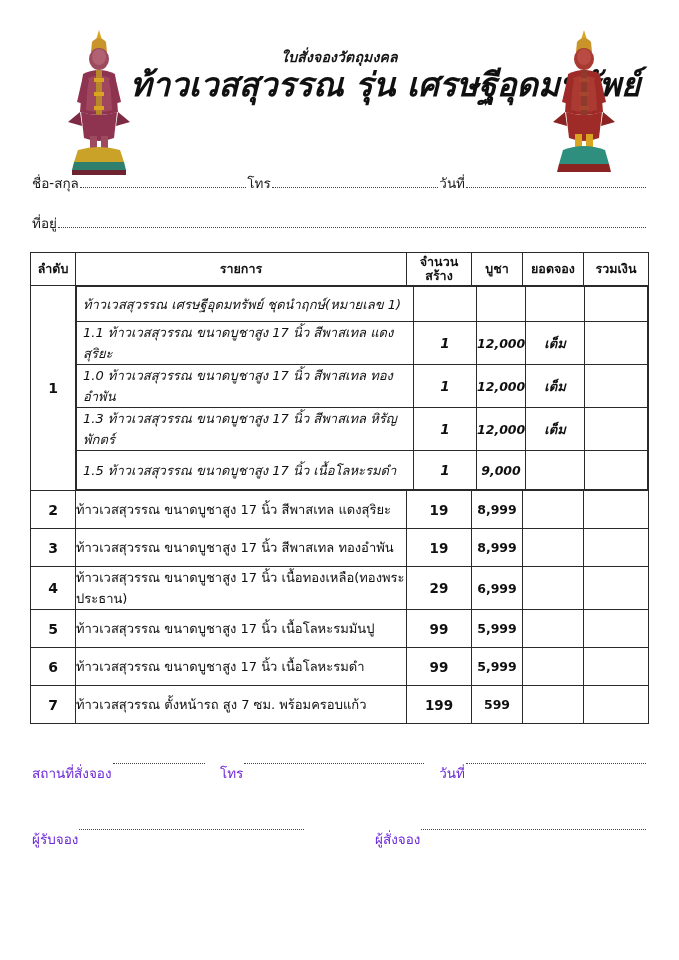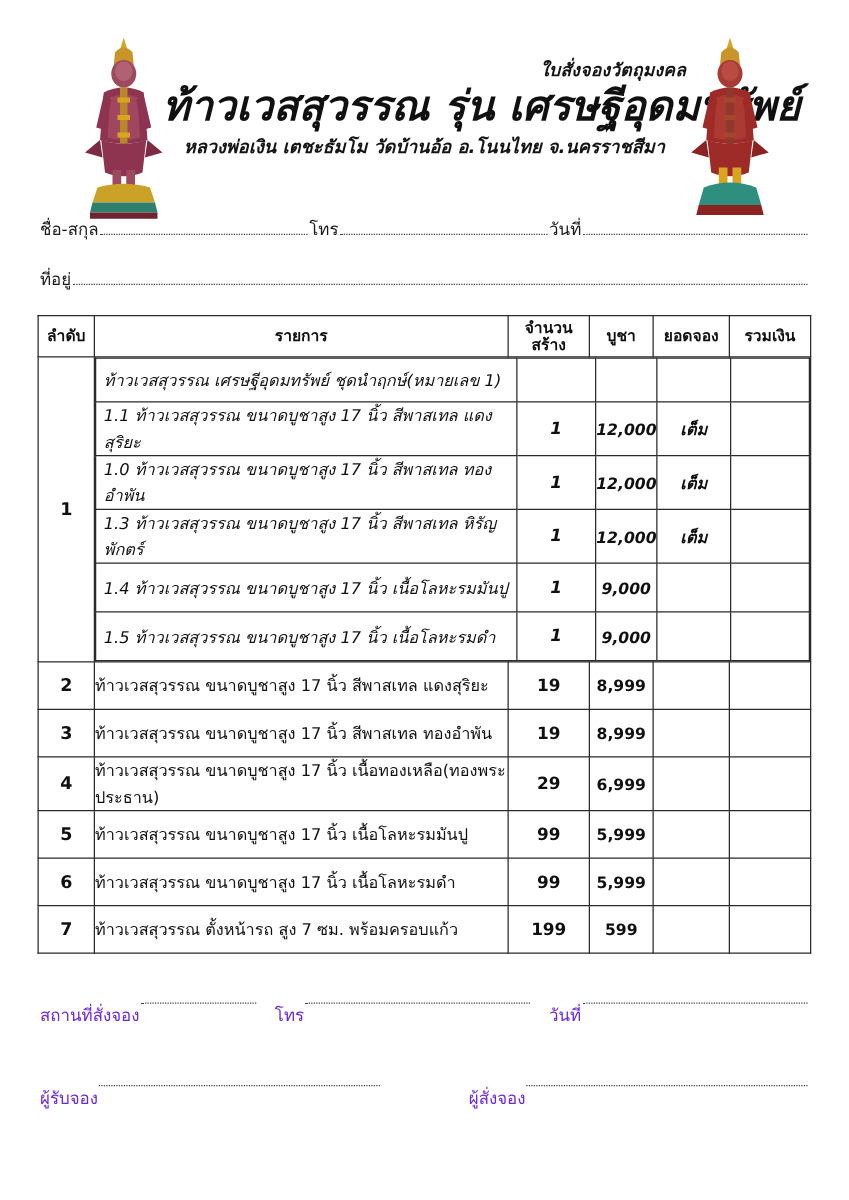--- a/index.html
+++ b/index.html
@@ -44,21 +44,20 @@
     text-align: center;
   }
   .form-kicker {
     font-size: 14px;
     font-weight: 700;
     font-style: italic;
     letter-spacing: .2px;
     line-height: 1.1;
     color: #141414;
     white-space: nowrap;
-    text-align: right;
   }
   .form-title {
     font-size: 33px;
     font-weight: 700;
     font-style: italic;
     line-height: 1.18;
     margin-top: 1px;
     color: #101010;
     white-space: nowrap;
   }
@@ -206,21 +205,20 @@
 
         <path d="M16 124 Q37 118 58 124 L62 136 L12 136 Z" fill="#c9a227"></path>
         <path d="M12 136 L62 136 L64 144 L10 144 Z" fill="#2f7f6f"></path>
         <rect x="10" y="144" width="54" height="5" fill="#6e2430"></rect>
       </svg>
     </div>
 
     <div class="header-text">
       <div class="form-kicker">ใบสั่งจองวัตถุมงคล</div>
       <div class="form-title">ท้าวเวสสุวรรณ รุ่น เศรษฐีอุดมทรัพย์</div>
-      <div class="form-subtitle">หลวงพ่อเงิน เตชะธัมโม วัดบ้านอ้อ อ.โนนไทย จ.นครราชสีมา</div>
     </div>
 
     <div class="statue right">
       <svg viewBox="0 0 74 150" xmlns="http://www.w3.org/2000/svg">
         <path d="M37 4 L40 14 L34 14 Z" fill="#d9a520"></path>
         <path d="M30 16 Q37 8 44 16 L45 26 L29 26 Z" fill="#c9952a"></path>
         <ellipse cx="37" cy="33" rx="10" ry="11" fill="#a83a34"></ellipse>
         <ellipse cx="37" cy="31" rx="7" ry="8" fill="#b94b42"></ellipse>
         <path d="M21 48 Q37 40 53 48 L56 86 Q37 92 18 86 Z" fill="#9e2b28"></path>
         <path d="M26 52 Q37 47 48 52 L50 84 Q37 88 24 84 Z" fill="#ab3a33"></path>
@@ -300,27 +298,20 @@
                 <td class="g-total"></td>
               </tr>
               <tr>
                 <td class="g-desc">1.3 ท้าวเวสสุวรรณ ขนาดบูชาสูง 17 นิ้ว สีพาสเทล หิรัญพักตร์</td>
                 <td class="g-qty">1</td>
                 <td class="g-price">12,000</td>
                 <td class="g-book">เต็ม</td>
                 <td class="g-total"></td>
               </tr>
               <tr>
-                <td class="g-desc">1.4 ท้าวเวสสุวรรณ ขนาดบูชาสูง 17 นิ้ว เนื้อโลหะรมมันปู</td>
-                <td class="g-qty">1</td>
-                <td class="g-price">9,000</td>
-                <td class="g-book"></td>
-                <td class="g-total"></td>
-              </tr>
-              <tr>
                 <td class="g-desc">1.5 ท้าวเวสสุวรรณ ขนาดบูชาสูง 17 นิ้ว เนื้อโลหะรมดำ</td>
                 <td class="g-qty">1</td>
                 <td class="g-price">9,000</td>
                 <td class="g-book"></td>
                 <td class="g-total"></td>
               </tr>
             </tbody>
               </table>
           </td>
         </tr>

